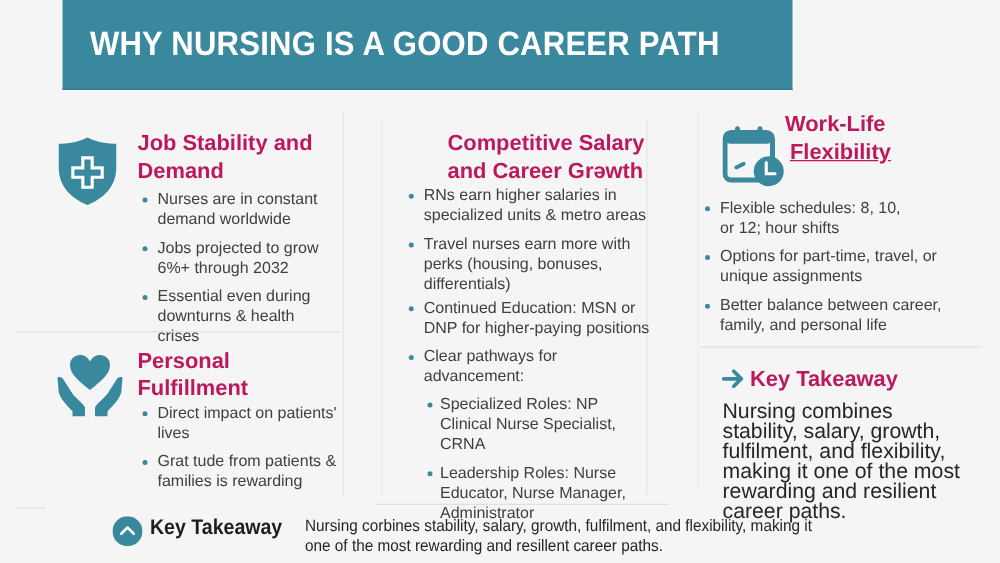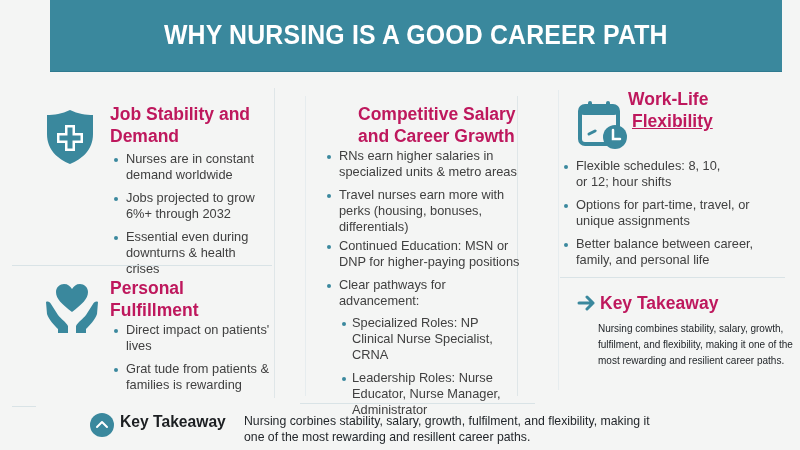--- a/index.html
+++ b/index.html
@@ -4,23 +4,23 @@
   <style>
     * { box-sizing: border-box; margin: 0; padding: 0; }
     html, body { width: 800px; height: 450px; overflow: hidden; }
     body {
       background: #f4f5f4;
       font-family: "Liberation Sans", "DejaVu Sans", sans-serif;
       color: #1c1f22;
       position: relative;
     }
     .banner {
-      position: absolute; left: 50px; top: 0; width: 732px; height: 72px;
+      position: absolute; left: 50px; top: 0; width: 584px; height: 72px;
       background: #3a889d;
-      display: flex; align-items: center; justify-content: center;
+      display: flex; align-items: center; 
       border-bottom: 1px solid #2f7a8f;
     }
     .banner h1 {
       color: #ffffff; font-size: 27px; font-weight: 700;
       letter-spacing: 0.2px;
       font-family: "Liberation Sans", sans-serif;
       transform: scaleX(0.92);
     }
     .card {
       position: absolute;
@@ -37,21 +37,21 @@
     ul.bullets li {
       position: relative; padding-left: 15px; font-size: 12.8px; line-height: 16px;
       color: #404040; margin-bottom: 7px;
     }
     ul.bullets li::before {
       content: ""; position: absolute; left: 3px; top: 7px; width: 4px; height: 4px;
       border-radius: 50%; background: #3a889d;
     }
     ul.sub { list-style: none; margin-top: 6px; }
     ul.sub li { padding-left: 13px; margin-bottom: 7px; }
-    .kt-text { position: absolute; font-size: 10px; line-height: 16px; color: #23272b; margin-left: 20px; }
+    .kt-text { position: absolute; font-size: 17px; line-height: 16px; color: #23272b; }
     .footer-title {
       position: absolute; left: 120px; top: 412px; font-size: 17px; font-weight: 700;
       transform: scaleX(0.92); transform-origin: left;
     }
     .footer-text {
       position: absolute; left: 244px; top: 413px; width: 440px;
       font-size: 13.2px; line-height: 16px; color: #23272b;
       transform: scaleX(0.93); transform-origin: left;
     }
   </style>

